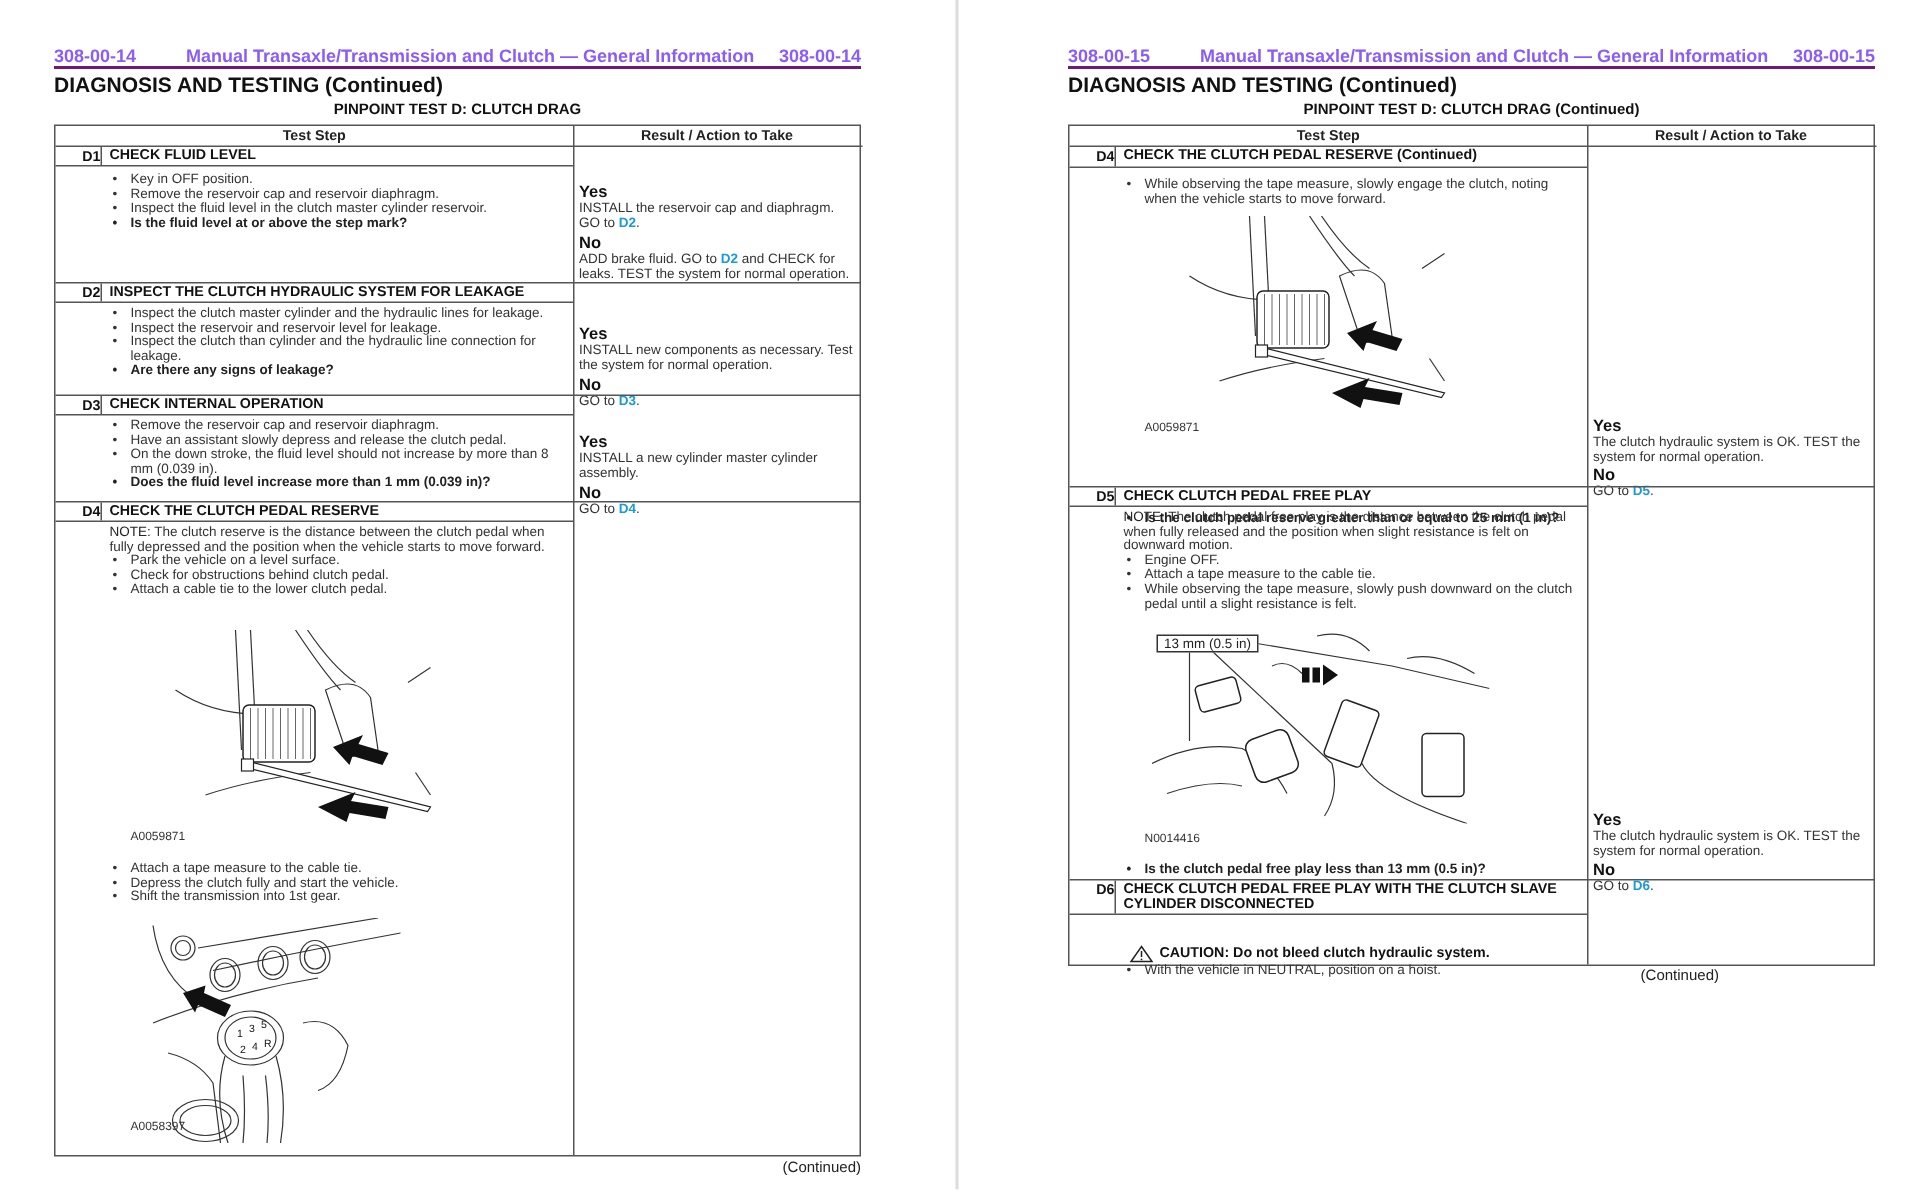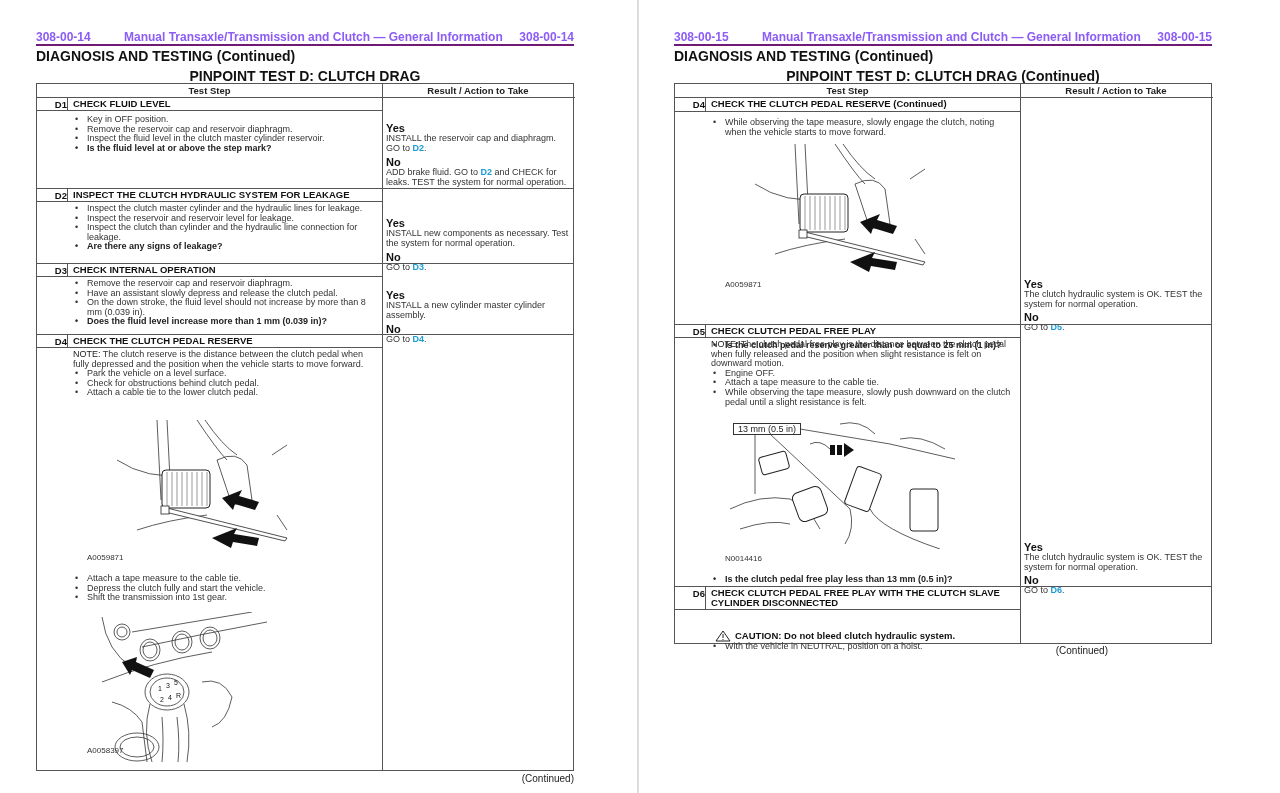--- a/index.html
+++ b/index.html
@@ -1,35 +1,35 @@
 <!DOCTYPE html>
 <html><head>
 <meta charset="utf-8">
 <style>
   * { box-sizing: border-box; margin: 0; padding: 0; }
   html, body { width: 1280px; height: 793px; background: #ffffff; overflow: hidden; }
   body { font-family: "Liberation Sans", sans-serif; color: #222; position: relative; }
 
   .page { position: absolute; top: 0; height: 793px; }
   .page-left { left: 36px; width: 538px; }
-  .page-right { left: 674px; width: 434px; }
+  .page-right { left: 712px; width: 434px; }
 
   .divider { position: absolute; left: 637px; top: 0; width: 2px; height: 793px; background: #dcdcdc; }
 
   .running-head {
     position: absolute; top: 30px; left: 0; width: 538px; height: 16px;
     border-bottom: 2px solid #701a75;
     font-size: 12px; font-weight: bold; color: #8b5cf6;
   }
   .running-head .pn-l { position: absolute; left: 0; top: 0; }
   .running-head .title { position: absolute; left: 88px; top: 0; }
   .running-head .pn-r { position: absolute; right: 0; top: 0; }
 
   .section-title { position: absolute; top: 48px; left: 0; font-size: 14px; font-weight: bold; color: #111; }
-  .table-title { position: absolute; top: 68px; left: 0; width: 538px; text-align: center; font-size: 14px; font-weight: bold; color: #111; }
+  .table-title { position: absolute; top: 68px; left: 0; width: 538px; text-align: center; font-size: 10px; font-weight: bold; color: #111; }
 
   .tbl { position: absolute; left: 0; width: 538px; border: 1px solid #555; }
   .tbl-left { top: 83px; height: 688px; }
   .tbl-right { top: 83px; height: 561px; }
   .col-split { position: absolute; top: 0; bottom: 0; left: 345px; width: 1px; background: #555; }
   .hdr { position: absolute; left: 0; top: 0; width: 538px; height: 14px; border-bottom: 1px solid #555; font-size: 9.5px; font-weight: bold; color: #222; }
   .hdr .h1 { position: absolute; left: 0; width: 345px; text-align: center; top: 1px; }
   .hdr .h2 { position: absolute; left: 346px; width: 190px; text-align: center; top: 1px; }
 
   .step-head { position: absolute; left: 0; width: 345px; border-top: 1px solid #555; border-bottom: 1px solid #555; font-size: 9.5px; font-weight: bold; color: #111; }

